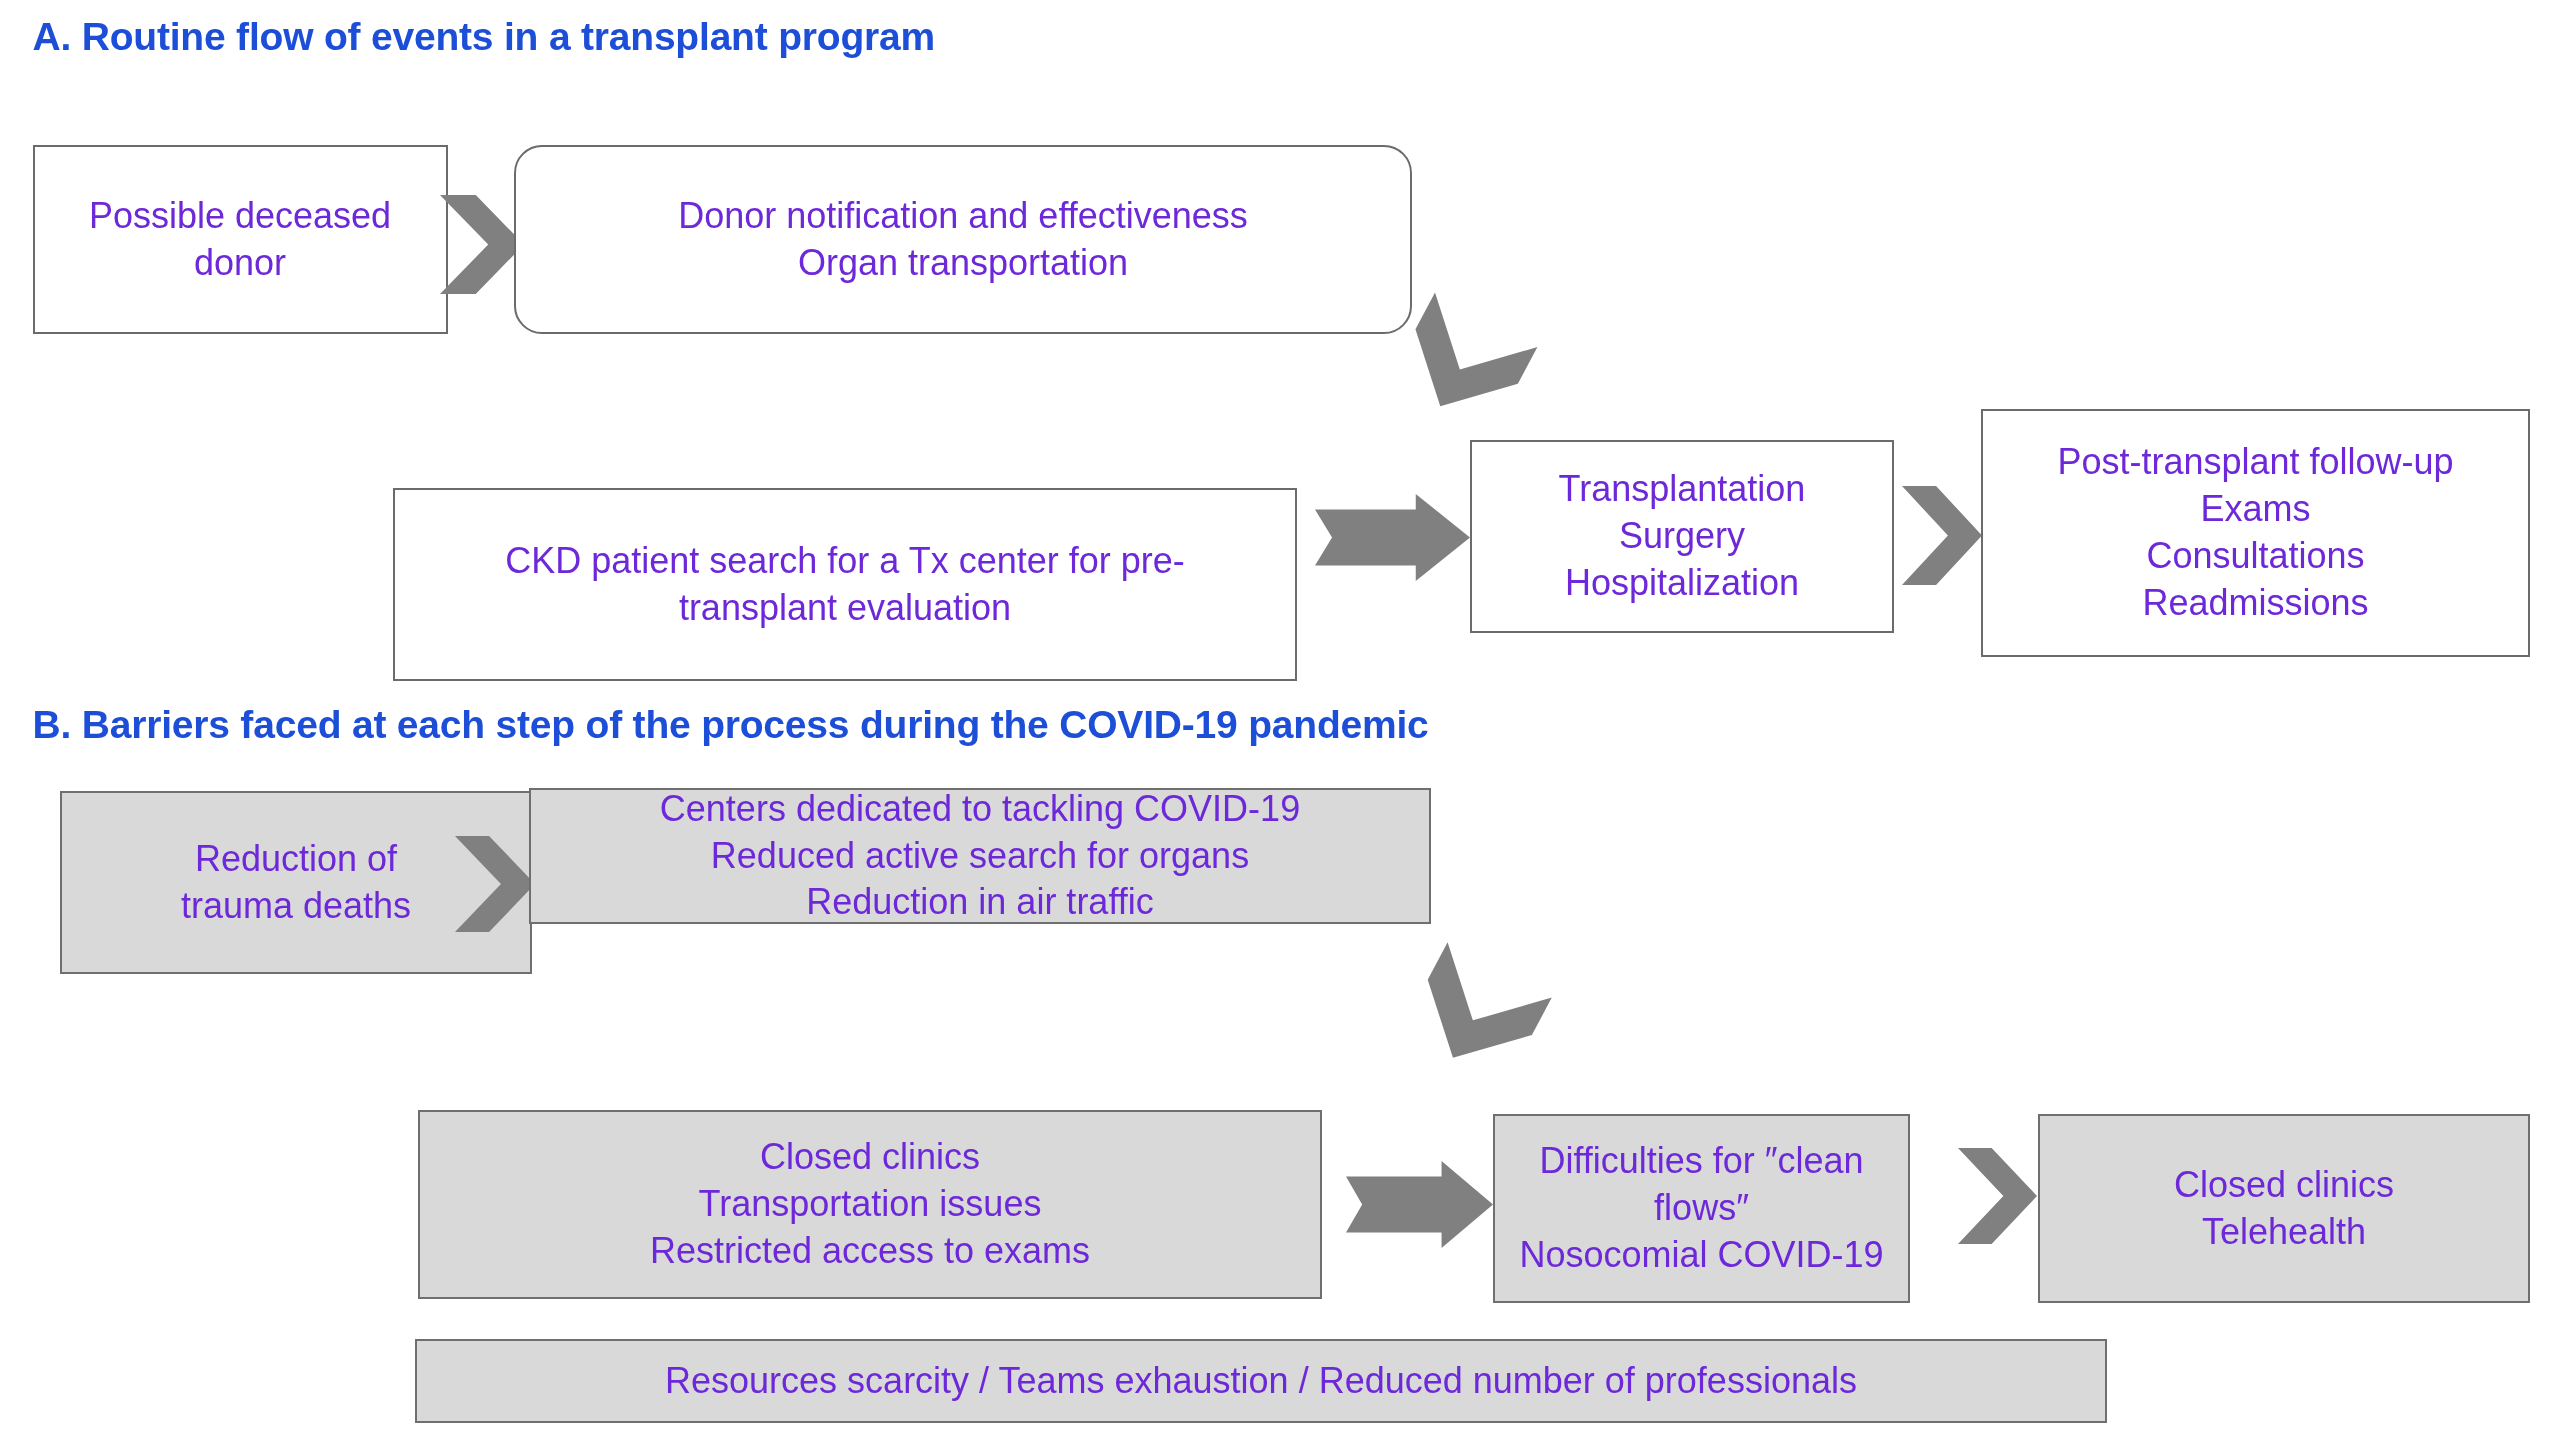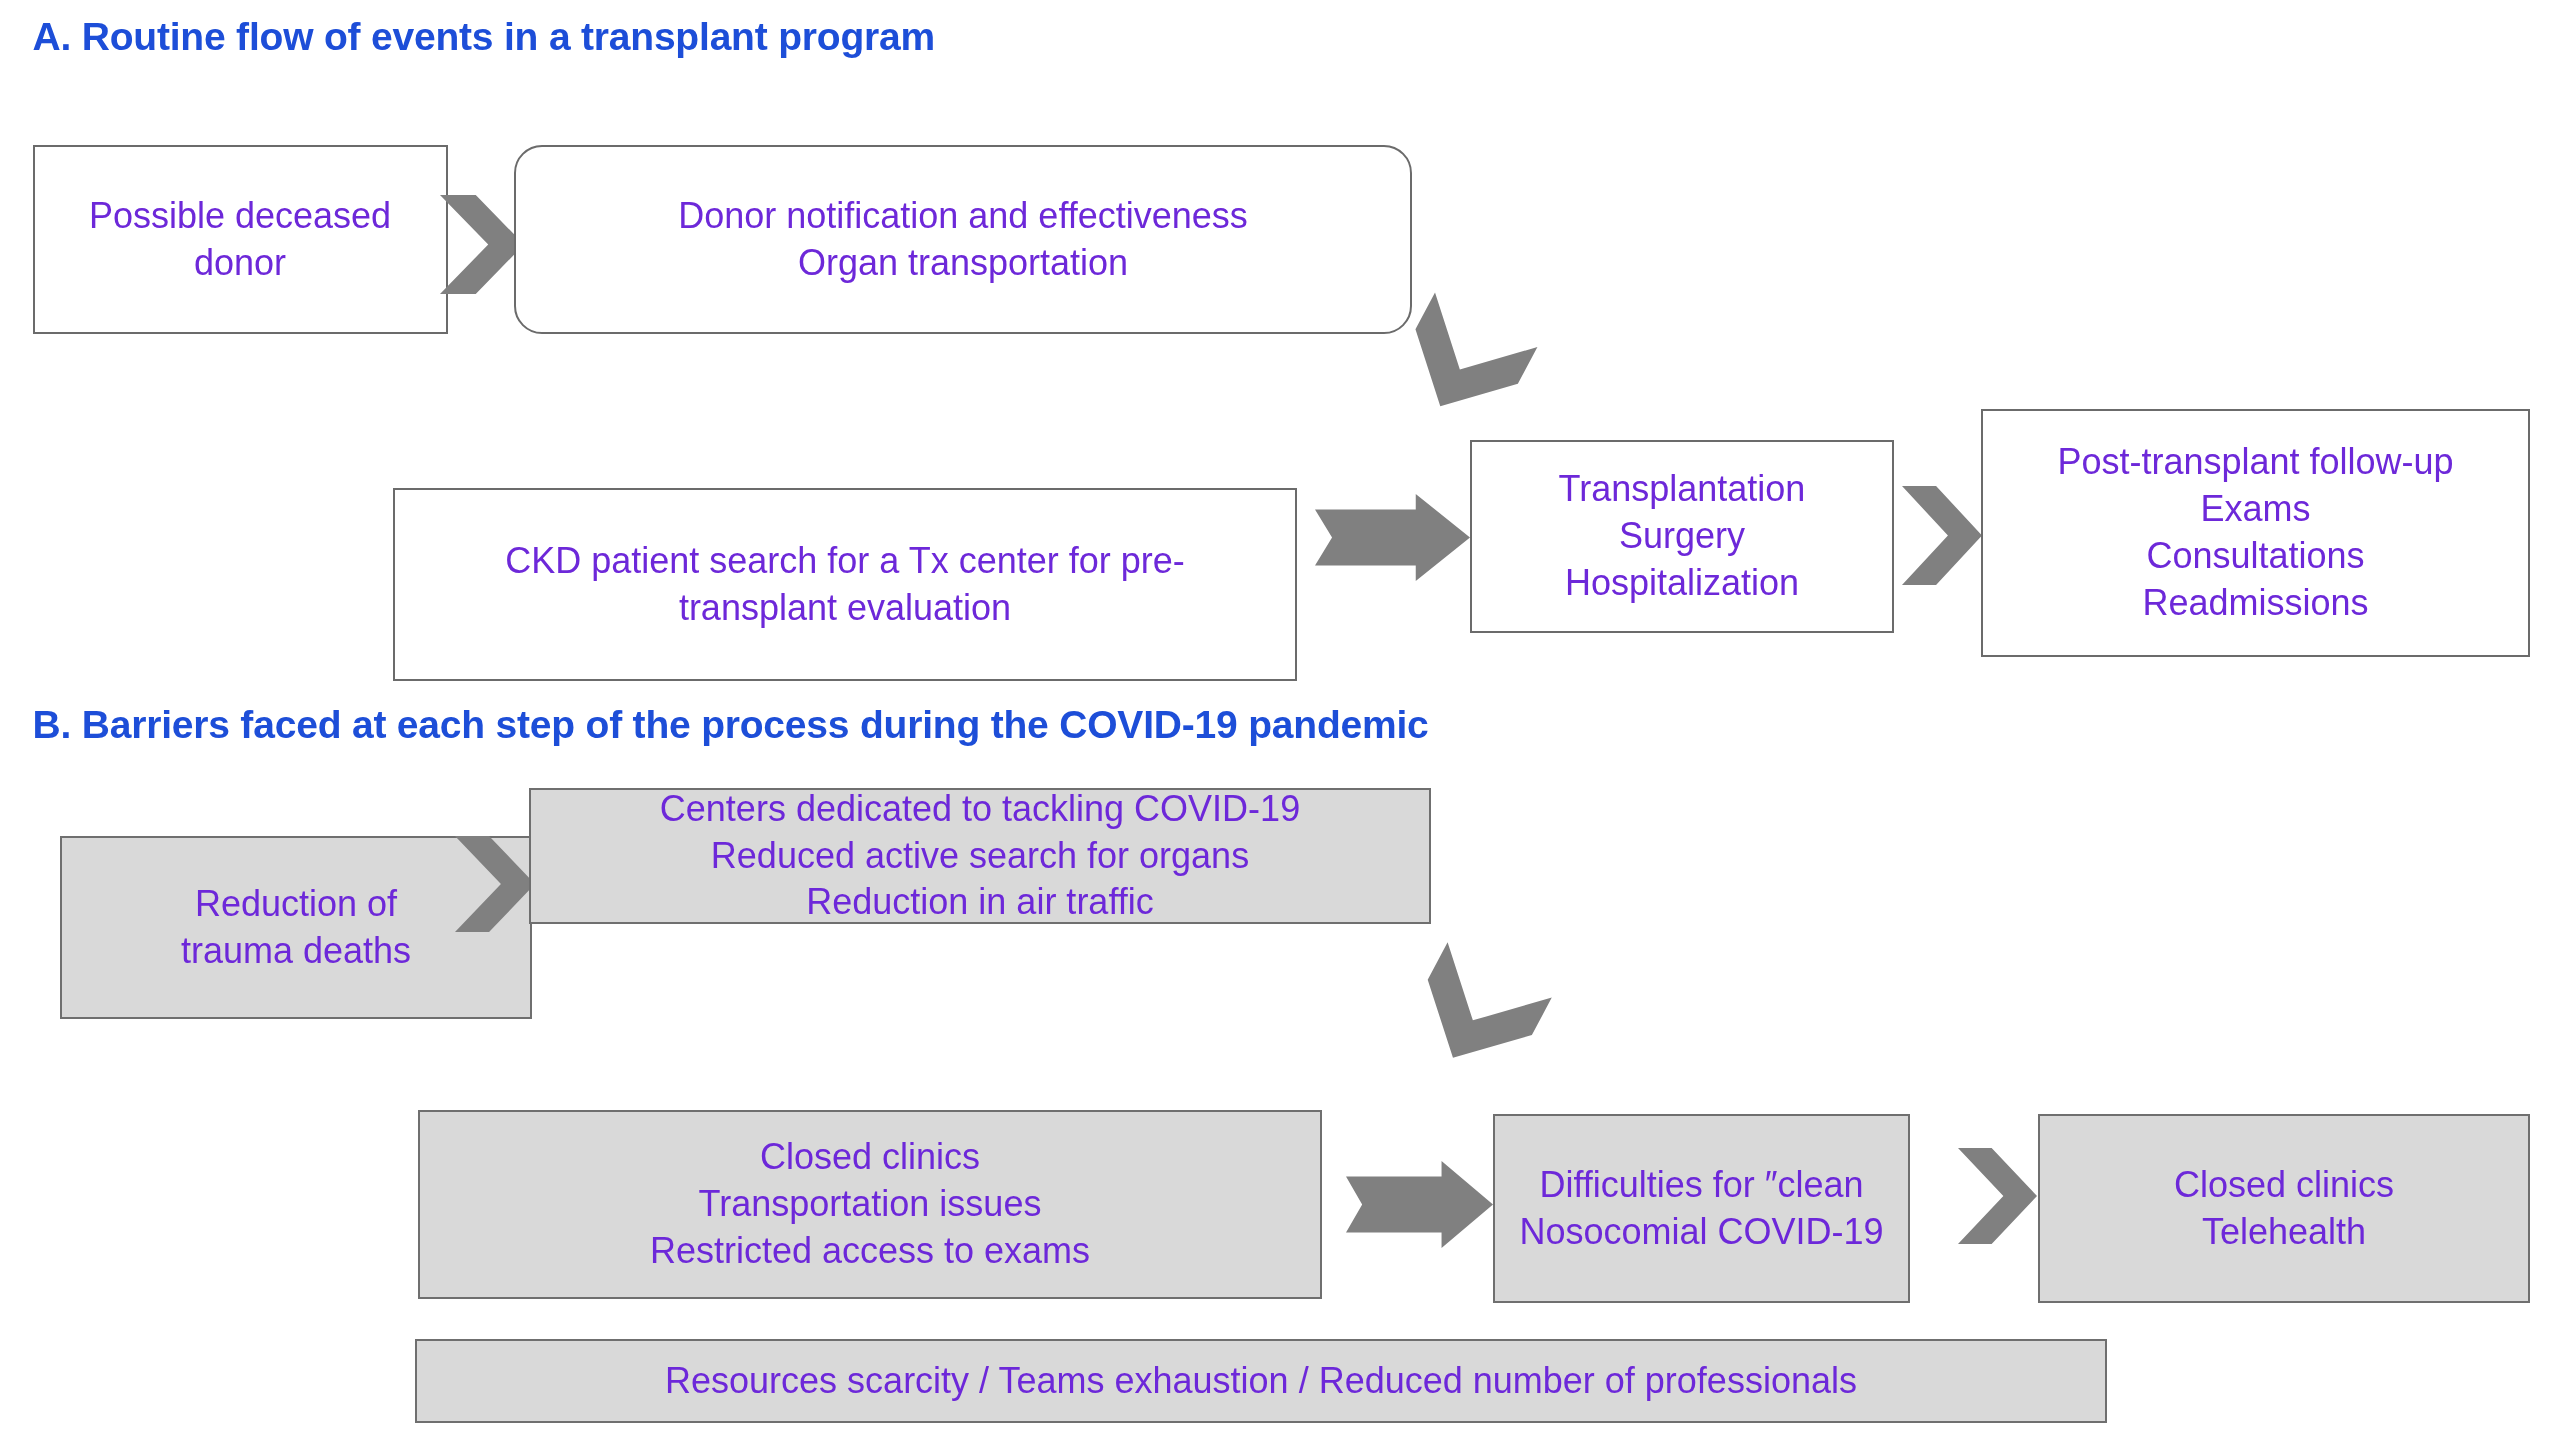--- a/index.html
+++ b/index.html
@@ -121,21 +121,21 @@
     <span class="lines">
       <span class="line">Post-transplant follow-up</span>
       <span class="line">Exams</span>
       <span class="line">Consultations</span>
       <span class="line">Readmissions</span>
     </span>
   </div>
 
   <div class="section-title" style="left:32.5px; top:704px;">B. Barriers faced at each step of the process during the COVID-19 pandemic</div>
 
-  <div class="box box-gray" style="left:60px; top:836px; width:472px; height:183px;">
+  <div class="box box-gray" style="left:60px; top:791px; width:472px; height:183px;">
     <span class="lines">
       <span class="line">Reduction of</span>
       <span class="line">trauma deaths</span>
     </span>
   </div>
 
   <div class="arrow" style="left:455px; top:836px; width:80px; height:96px;">
     <svg viewBox="0 0 108 128" preserveAspectRatio="none" aria-hidden="true">
       <polygon class="arrow-fill" points="0,0 46,0 108,64 46,128 0,128 62,64"></polygon>
     </svg>
@@ -167,20 +167,21 @@
 
   <div class="arrow" style="left:1346px; top:1161px; width:147px; height:87px;">
     <svg viewBox="0 0 200 112" preserveAspectRatio="none" aria-hidden="true">
       <polygon class="arrow-fill" points="0,20 22,56 0,92 130,92 130,112 200,56 130,0 130,20"></polygon>
     </svg>
   </div>
 
   <div class="box box-gray" style="left:1493px; top:1114px; width:417px; height:189px;">
     <span class="lines">
       <span class="line">Difficulties for ″clean</span>
+      <span class="line">flows″</span>
       <span class="line">Nosocomial COVID-19</span>
     </span>
   </div>
 
   <div class="arrow" style="left:1958px; top:1148px; width:79px; height:96px;">
     <svg viewBox="0 0 108 128" preserveAspectRatio="none" aria-hidden="true">
       <polygon class="arrow-fill" points="0,0 46,0 108,64 46,128 0,128 62,64"></polygon>
     </svg>
   </div>
 

